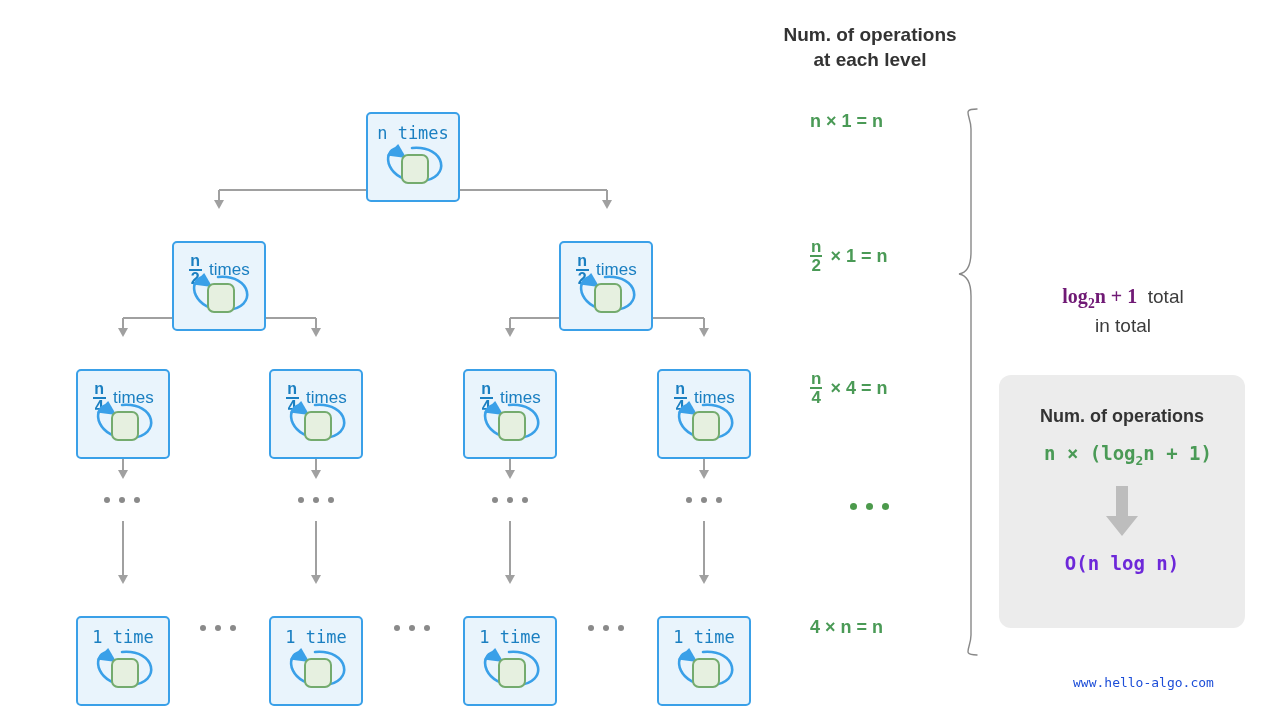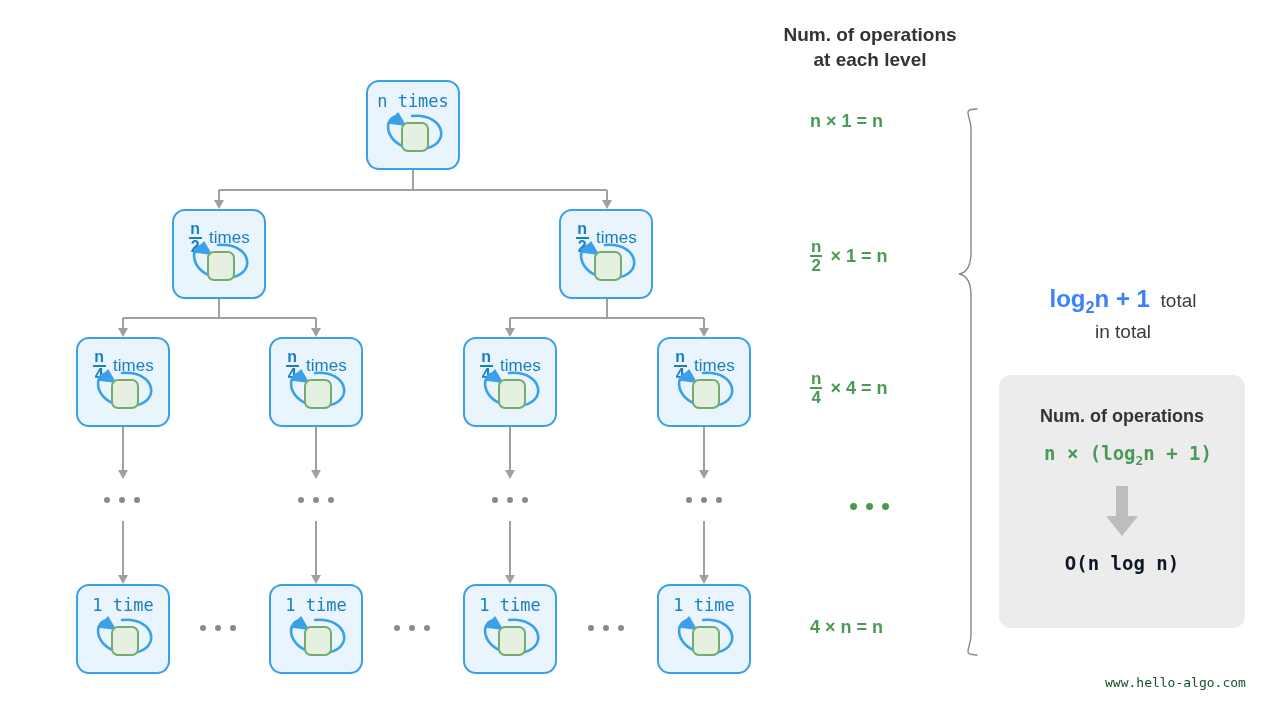--- a/index.html
+++ b/index.html
@@ -18,21 +18,22 @@
     background: #ffffff;
     overflow: hidden;
   }
 
   
   .node {
     position: absolute;
     box-sizing: border-box;
     background: #e9f4fc;
     border: 2px solid #3aa0e8;
-    border-radius: 13px;
+    border-radius: 5px;
+    margin-top: 32px;
   }
   .node-label {
     position: absolute;
     top: 7px;
     left: 0;
     right: 0;
     text-align: center;
     color: #1a7fc1;
     white-space: nowrap;
     line-height: 1;
@@ -129,24 +130,24 @@
   #brace { position: absolute; overflow: visible; }
 
   .levels-text {
     position: absolute;
     text-align: center;
     font-size: 19px;
     color: #3c3c3c;
     line-height: 1.42;
   }
   .levels-text .gfx {
-    color: #3b82f6;
-    font-family: Liberation Sans, sans-serif;
-    font-weight: bold;
-    font-size: 24px;
+    color: #701a75;
+    font-family: Liberation Serif, serif;
+    font-weight: bold;
+    font-size: 20px;
   }
   sub { font-size: 0.68em; }
 
   
   #summary-card {
     position: absolute;
     box-sizing: border-box;
     background: #ececec;
     border-radius: 12px;
     text-align: center;
@@ -159,31 +160,30 @@
   .card-green {
     font-family: "DejaVu Sans Mono", monospace;
     font-size: 19px;
     font-weight: bold;
     color: #4a9a56;
   }
   .card-blue {
     font-family: "DejaVu Sans Mono", monospace;
     font-size: 19px;
     font-weight: bold;
-    color: #0f172a;
+    color: #6d28d9;
   }
   #down-arrow { display: block; margin: 0 auto; }
 
   #watermark {
     position: absolute;
     font-family: "DejaVu Sans Mono", monospace;
     font-size: 13px;
-    color: #14532d;
+    color: #1d4ed8;
     white-space: nowrap;
-    margin-left: 32px;
   }
 </style>
 </head>
 <body>
 
 <div id="canvas">
 
   <svg class="conn" style="left:0; top:0;" width="1280" height="720">
     <g stroke="#a0a0a0" stroke-width="2" fill="none">
 

